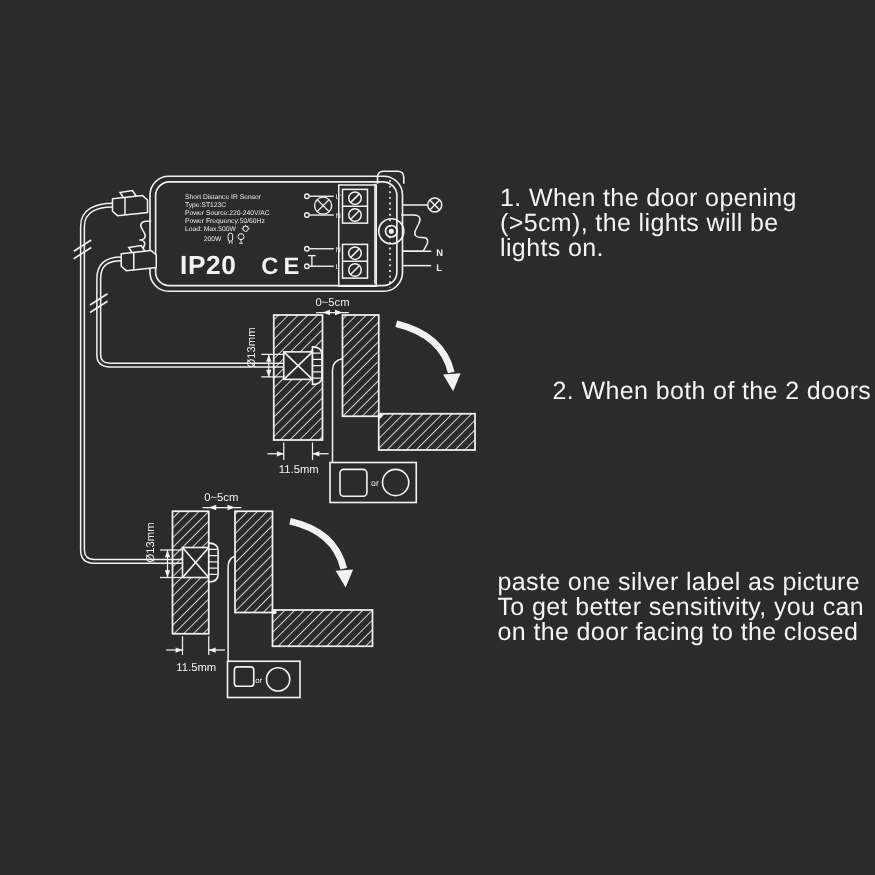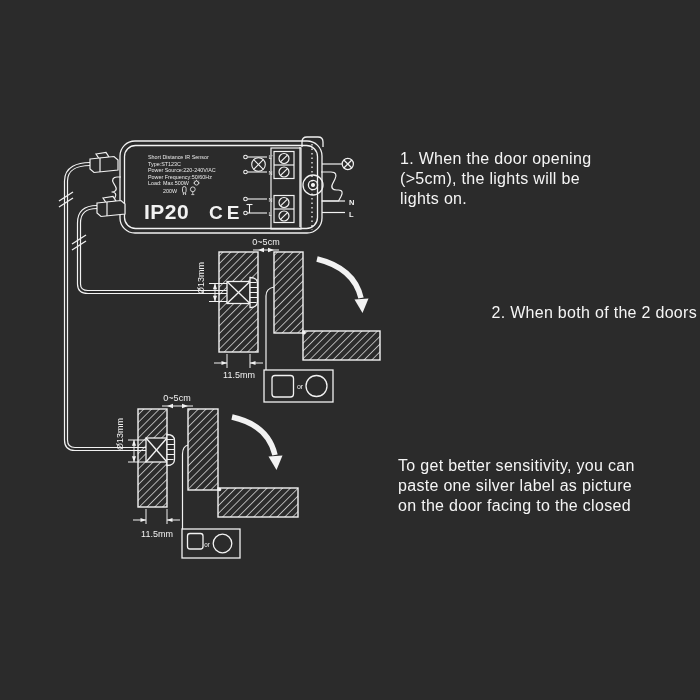--- a/index.html
+++ b/index.html
@@ -6,21 +6,21 @@
   .stage{position:relative;width:700px;height:700px;background:#2b2b2b;overflow:hidden;
          font-family:"Liberation Sans",sans-serif;}
   svg text{font-family:"Liberation Sans",sans-serif;fill:#f2f2f2;}
   .lbl{font-size:5.4px;fill:#e9e9e9;}
   .ip{font-size:21px;font-weight:bold;letter-spacing:.5px;}
   .ce{font-size:19px;font-weight:600;letter-spacing:4px;}
   .dim{font-size:9px;fill:#f2f2f2;}
   .tiny{font-size:5.6px;}
   .wlab{font-size:7.5px;font-weight:bold;}
   .orl{fill:#f2f2f2;}
-  .instr{position:absolute;width:300px;color:#f5f5f5;font-size:16px;line-height:20px;
+  .instr{position:absolute;width:300px;color:#f5f5f5;font-size:20px;line-height:20px;
          font-weight:500;letter-spacing:.3px;}
 </style>
 </head>
 <body>
 
 <div class="stage">
 
 <svg width="700" height="700" viewBox="0 0 700 700">
   <defs>
     <pattern id="hatch" width="5.5" height="5.5" patternUnits="userSpaceOnUse" patternTransform="rotate(45)">
@@ -292,18 +292,18 @@
 
 <div class="instr" style="left:400px;top:149px;">
   <div>1. When the door opening</div>
   <div>(&gt;5cm), the lights will be</div>
   <div>lights on.</div>
 </div>
 <div class="instr" style="left:397px;top:303px;text-align:right;">
   <div>2. When both of the 2 doors</div>
 </div>
 <div class="instr" style="left:398px;top:456px;">
+  <div>paste one silver label as picture</div>
   <div>To get better sensitivity, you can</div>
-  <div>paste one silver label as picture</div>
   <div>on the door facing to the closed</div>
 </div>
 
 </div>
 
 </body></html>

